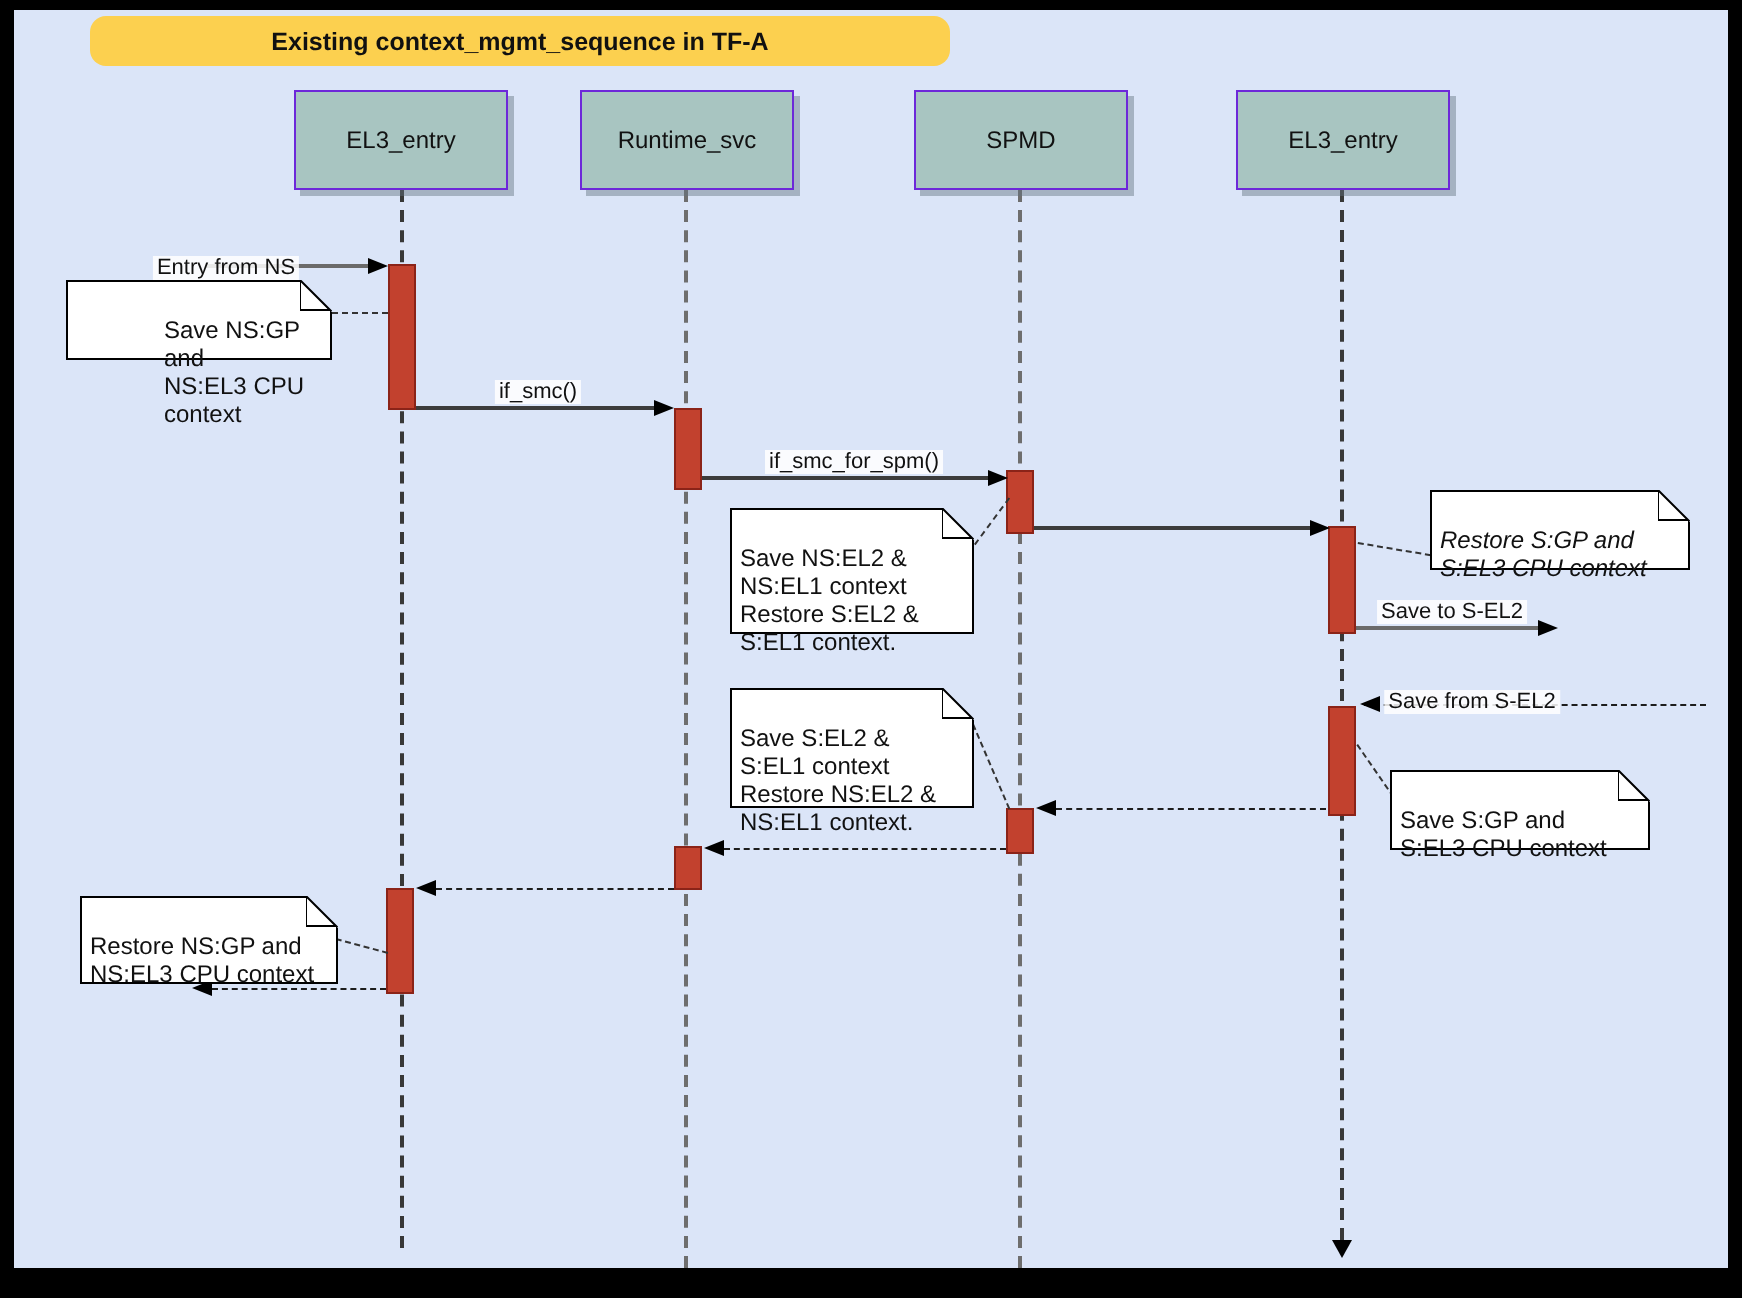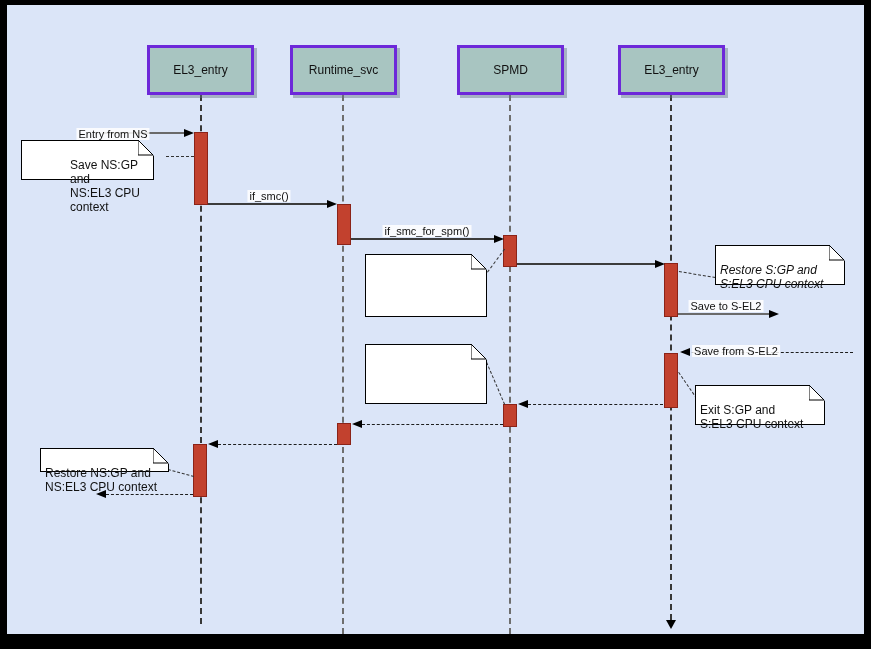--- a/index.html
+++ b/index.html
@@ -3,21 +3,21 @@
 <meta charset="utf-8">
 <style>
   html,body{margin:0;padding:0;background:#222;}
   #stage{position:relative;width:871px;height:649px;background:#000;overflow:hidden;
          font-family:"Liberation Sans", sans-serif;}
   .abs{position:absolute;}
   #canvas{left:7px;top:5px;width:857px;height:629px;background:#dbe5f8;}
   #title-box{left:45px;top:8px;width:430px;height:25px;background:#fcd04f;border-radius:8px;
              display:flex;align-items:center;justify-content:center;
              font-size:12.5px;font-weight:bold;color:#111;}
-  .participant{top:45px;width:107px;height:50px;background:#a8c5c1;border:3px solid #6d28d9;
+  .participant{top:45px;width:107px;height:50px;background:#a8c5c1;border:1px solid #6d28d9;
                box-shadow:3px 3px 0 rgba(100,115,128,0.45);box-sizing:border-box;
                display:flex;align-items:center;justify-content:center;font-size:12px;color:#111;}
   .lifeline{width:0;border-left:2px dashed #6e6e6e;}
   .lifeline.dark{border-left:2px dashed #383838;}
   .bar{width:14px;background:#c2412e;border:1px solid #8b2318;box-sizing:border-box;}
   .sline{height:0;border-top:2px solid #3c3c3c;}
   .sline.gray{border-top-color:#6a6a6a;}
   .dline{height:0;border-top:1px dashed #1d1d1d;}
   .conn{height:0;border-top:1px dashed #333;transform-origin:0 0;}
   .ah-r{width:0;height:0;border-top:4px solid transparent;border-bottom:4px solid transparent;border-left:10px solid #000;}
@@ -28,20 +28,23 @@
   .note{background:#fff;border:1px solid #000;box-sizing:border-box;font-size:12px;
         line-height:14px;color:#111;padding:3px 4px;white-space:pre-line;}
   .note .fold{position:absolute;top:-1px;right:-1px;}
 </style>
 </head>
 <body>
 
 <div id="stage">
   <div class="abs" id="canvas"></div>
 
+  <div class="abs" id="title-box">
+    <span>Existing context_mgmt_sequence in TF-A</span>
+  </div>
 
   <div class="abs lifeline dark" style="left:200px;top:95px;height:529px;"></div>
   <div class="abs lifeline" style="left:342px;top:95px;height:539px;"></div>
   <div class="abs lifeline" style="left:509px;top:95px;height:539px;"></div>
   <div class="abs lifeline dark" style="left:670px;top:95px;height:525px;"></div>
   <div class="abs ah-d" style="left:666px;top:620px;"></div>
 
   <div class="abs participant" style="left:147px;">
     <span>EL3_entry</span>
   </div>
@@ -99,57 +102,65 @@
   <div class="abs dline" style="left:106px;top:494px;width:87px;"></div>
   <div class="abs ah-l" style="left:96px;top:490px;"></div>
 
   <div class="abs conn" style="left:166px;top:156px;width:28px;"></div>
   <div class="abs conn" style="left:487px;top:272px;width:29px;transform:rotate(-53.5deg);"></div>
   <div class="abs conn" style="left:679px;top:271px;width:37px;transform:rotate(9.5deg);"></div>
   <div class="abs conn" style="left:679px;top:372px;width:32px;transform:rotate(55.3deg);"></div>
   <div class="abs conn" style="left:487px;top:362px;width:46px;transform:rotate(66.8deg);"></div>
   <div class="abs conn" style="left:168px;top:469px;width:27px;transform:rotate(15deg);"></div>
 
-  <div class="abs note" style="left:21px;top:140px;width:133px;height:40px;padding-left:48px;">
+  <div class="abs note" style="left:33px;top:140px;width:133px;height:40px;padding-left:48px;">
     <span>Save NS:GP and
 NS:EL3 CPU context</span>
     <svg class="fold" width="16" height="16">
         <path d="M0 0 L16 0 L16 16 Z" fill="#dbe5f8"></path>
         <path d="M0 0 L15 15 L0 15 Z" fill="#ffffff" stroke="#000" stroke-width="1"></path>
       </svg>
   </div>
   <div class="abs note" style="left:365px;top:254px;width:122px;height:63px;">
+    <span>Save NS:EL2 &amp;
+NS:EL1 context
+Restore S:EL2 &amp;
+S:EL1 context.</span>
     <svg class="fold" width="16" height="16">
         <path d="M0 0 L16 0 L16 16 Z" fill="#dbe5f8"></path>
         <path d="M0 0 L15 15 L0 15 Z" fill="#ffffff" stroke="#000" stroke-width="1"></path>
       </svg>
   </div>
   <div class="abs note" style="left:715px;top:245px;width:130px;height:40px;font-style:italic;">
     <span>Restore S:GP and
 S:EL3 CPU context</span>
     <svg class="fold" width="16" height="16">
         <path d="M0 0 L16 0 L16 16 Z" fill="#dbe5f8"></path>
         <path d="M0 0 L15 15 L0 15 Z" fill="#ffffff" stroke="#000" stroke-width="1"></path>
       </svg>
   </div>
   <div class="abs note" style="left:365px;top:344px;width:122px;height:60px;">
+    <span>Save S:EL2 &amp;
+S:EL1 context
+Restore NS:EL2 &amp;
+NS:EL1 context.</span>
     <svg class="fold" width="16" height="16">
         <path d="M0 0 L16 0 L16 16 Z" fill="#dbe5f8"></path>
         <path d="M0 0 L15 15 L0 15 Z" fill="#ffffff" stroke="#000" stroke-width="1"></path>
       </svg>
   </div>
   <div class="abs note" style="left:695px;top:385px;width:130px;height:40px;">
-    <span>Exit S:GP and
+    <span>Save S:GP and
 S:EL3 CPU context</span>
     <svg class="fold" width="16" height="16">
         <path d="M0 0 L16 0 L16 16 Z" fill="#dbe5f8"></path>
         <path d="M0 0 L15 15 L0 15 Z" fill="#ffffff" stroke="#000" stroke-width="1"></path>
       </svg>
   </div>
-  <div class="abs note" style="left:40px;top:448px;width:129px;height:24px;">
+  <div class="abs note" style="left:40px;top:448px;width:129px;height:44px;">
     <span>Restore NS:GP and
 NS:EL3 CPU context</span>
     <svg class="fold" width="16" height="16">
         <path d="M0 0 L16 0 L16 16 Z" fill="#dbe5f8"></path>
         <path d="M0 0 L15 15 L0 15 Z" fill="#ffffff" stroke="#000" stroke-width="1"></path>
       </svg>
   </div>
 </div>
 
 </body></html>

